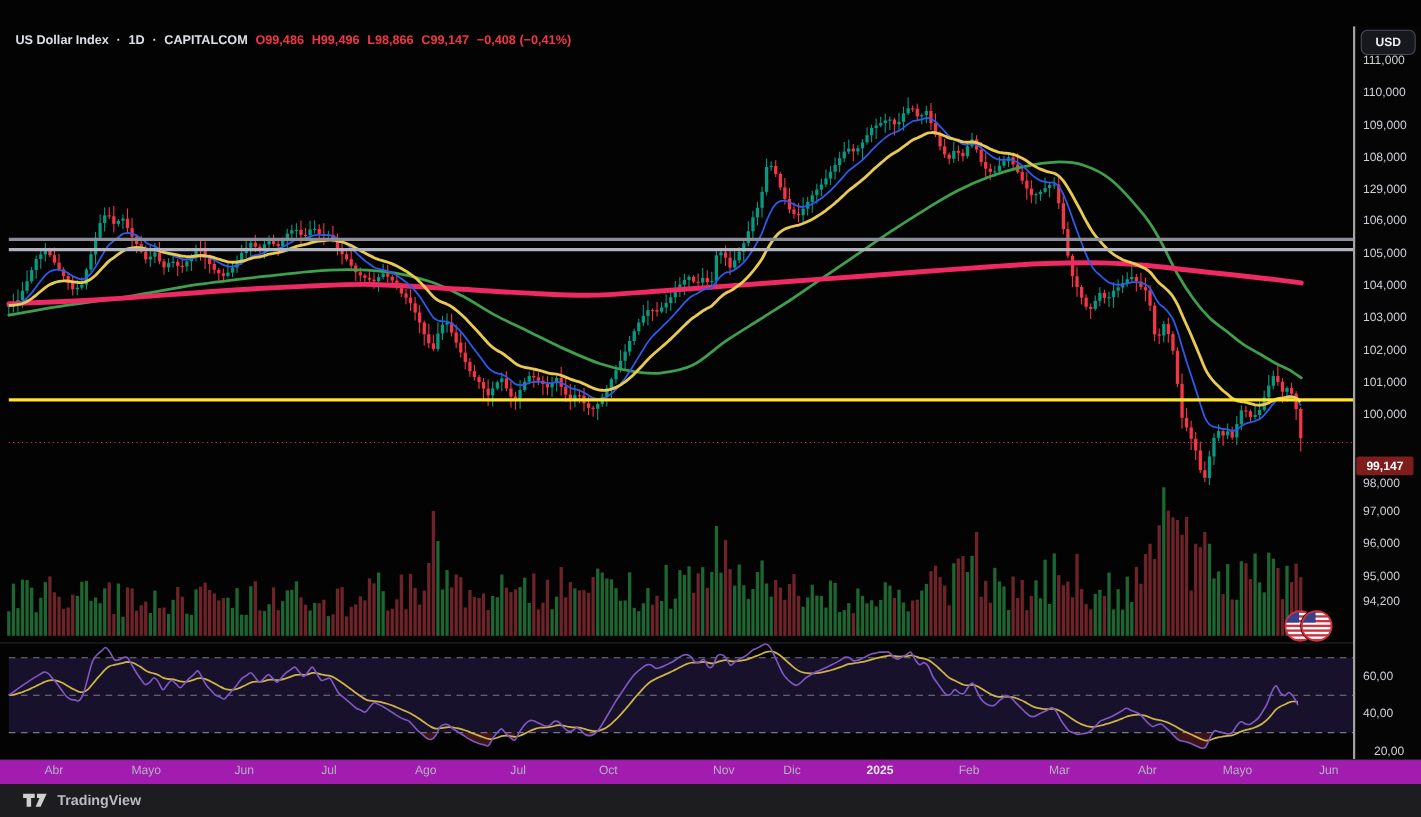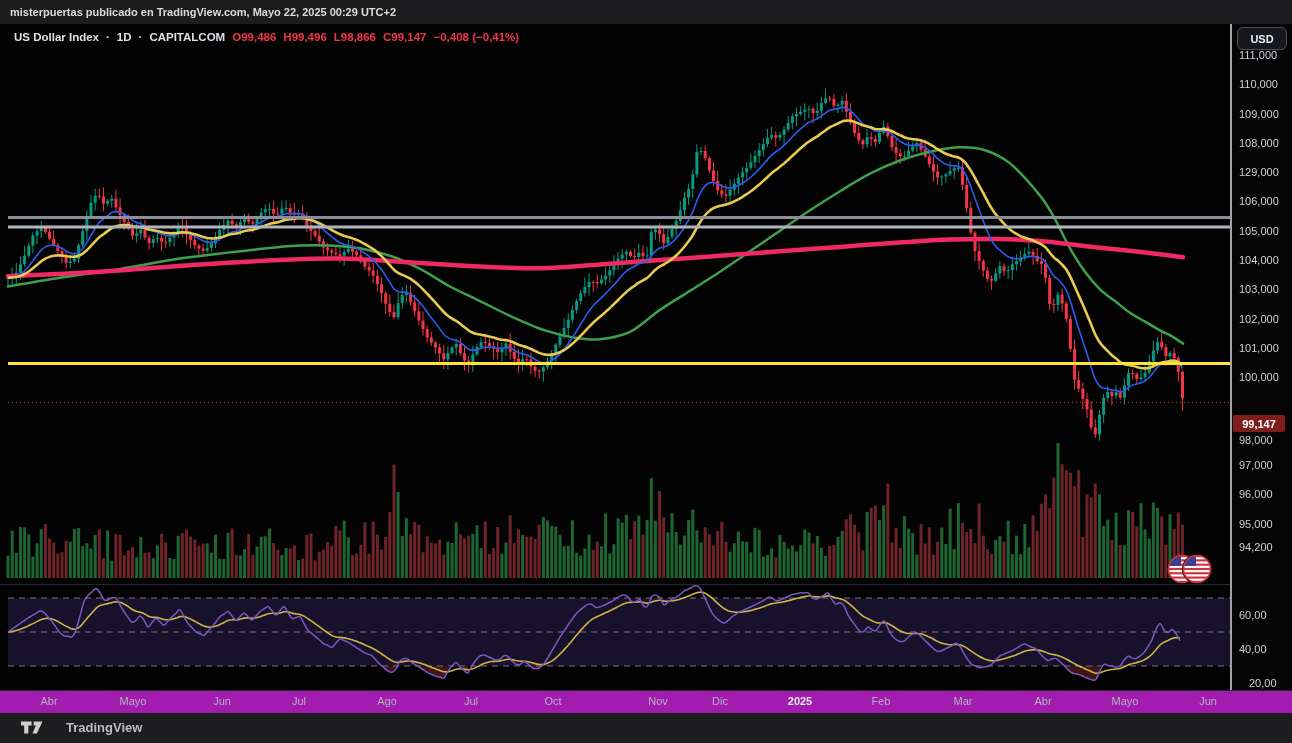--- a/index.html
+++ b/index.html
@@ -4,44 +4,41 @@
 <style>
   html,body{margin:0;padding:0;background:#000;}
   #screen{position:relative;width:1292px;height:743px;background:#030303;overflow:hidden;
           font-family:"Liberation Sans",sans-serif;-webkit-font-smoothing:antialiased;}
   .topbar{position:absolute;left:0;top:0;width:1292px;height:24px;background:#1c1c1e;
           color:#dcdcdc;font-size:11px;font-weight:700;line-height:24px;padding-left:10px;box-sizing:border-box;}
   .axis-strip{position:absolute;left:0;top:690px;width:1292px;height:23px;background:#a21caf;border-top:1px solid #23262e;box-sizing:border-box;}
   .axis-strip span{position:absolute;top:4px;transform:translateX(-50%);font-size:11px;color:#b2b5be;white-space:nowrap;}
   .axis-strip span.year{color:#e6e8ea;font-weight:700;}
   .bottom-strip{position:absolute;left:0;top:713px;width:1292px;height:30px;background:#1d1d1f;}
-  .tv-logo{position:absolute;left:20px;top:7px;display:flex;align-items:center;gap:20px;}
+  .tv-logo{position:absolute;left:20px;top:7px;display:flex;align-items:center;gap:6px;}
   .tv-logo .word{color:#b9bcc2;font-size:13px;font-weight:700;}
   .right-axis{position:absolute;left:1230px;top:24px;width:62px;height:666px;background:#050505;
               border-left:2px solid #a3a3a3;box-sizing:border-box;}
   .right-axis .tick{position:absolute;left:7px;transform:translateY(-50%);font-size:11px;color:#cdd0d7;white-space:nowrap;}
   .usd-btn{position:absolute;left:5px;top:3px;width:48px;height:21px;background:#17181d;border:1px solid #4a4d57;
            border-radius:6px;color:#eceef2;font-size:11px;font-weight:700;display:flex;align-items:center;justify-content:center;}
   .price-tag{position:absolute;left:1px;width:52px;height:17px;border-radius:2px;color:#fff;font-size:11px;font-weight:700;
              display:flex;align-items:center;justify-content:center;}
   .legend{position:absolute;left:14px;top:31px;display:flex;gap:7px;font-size:11.5px;font-weight:600;align-items:flex-end;white-space:nowrap;}
   .legend .w{color:#dde0e5;}
   .legend .r{color:#f23645;}
   svg.chart{position:absolute;left:0;top:0;}
   .flags{position:absolute;left:1166px;top:551px;}
   .pane-sep{position:absolute;left:0;top:584px;width:1292px;height:1px;background:#23262e;}
 </style>
 </head>
 <body>
 
 <div id="screen">
 
-  <div class="topbar">
-    <span>misterpuertas publicado en TradingView.com, Mayo 22, 2025 00:29 UTC+2</span>
-  </div>
 
   <svg class="chart" id="chartsvg" width="1292" height="743" viewBox="0 0 1292 743">
       <rect x="8" y="598" width="1222" height="68" fill="#17112b"></rect>
       <line x1="8" y1="598" x2="1230" y2="598" stroke="#9b9eab" stroke-width="1" stroke-dasharray="6 5" opacity="0.75"></line>
       <line x1="8" y1="632" x2="1230" y2="632" stroke="#9b9eab" stroke-width="1" stroke-dasharray="6 5" opacity="0.75"></line>
       <line x1="8" y1="666" x2="1230" y2="666" stroke="#9b9eab" stroke-width="1" stroke-dasharray="6 5" opacity="0.75"></line>
       <rect x="6.5" y="555.7" width="3" height="22.3" fill="#1d6631"></rect>
       <rect x="10.7" y="530.6" width="3" height="47.4" fill="#1d6631"></rect>
       <rect x="14.8" y="552.8" width="3" height="25.2" fill="#1d6631"></rect>
       <rect x="19.0" y="527.0" width="3" height="51.0" fill="#1d6631"></rect>

